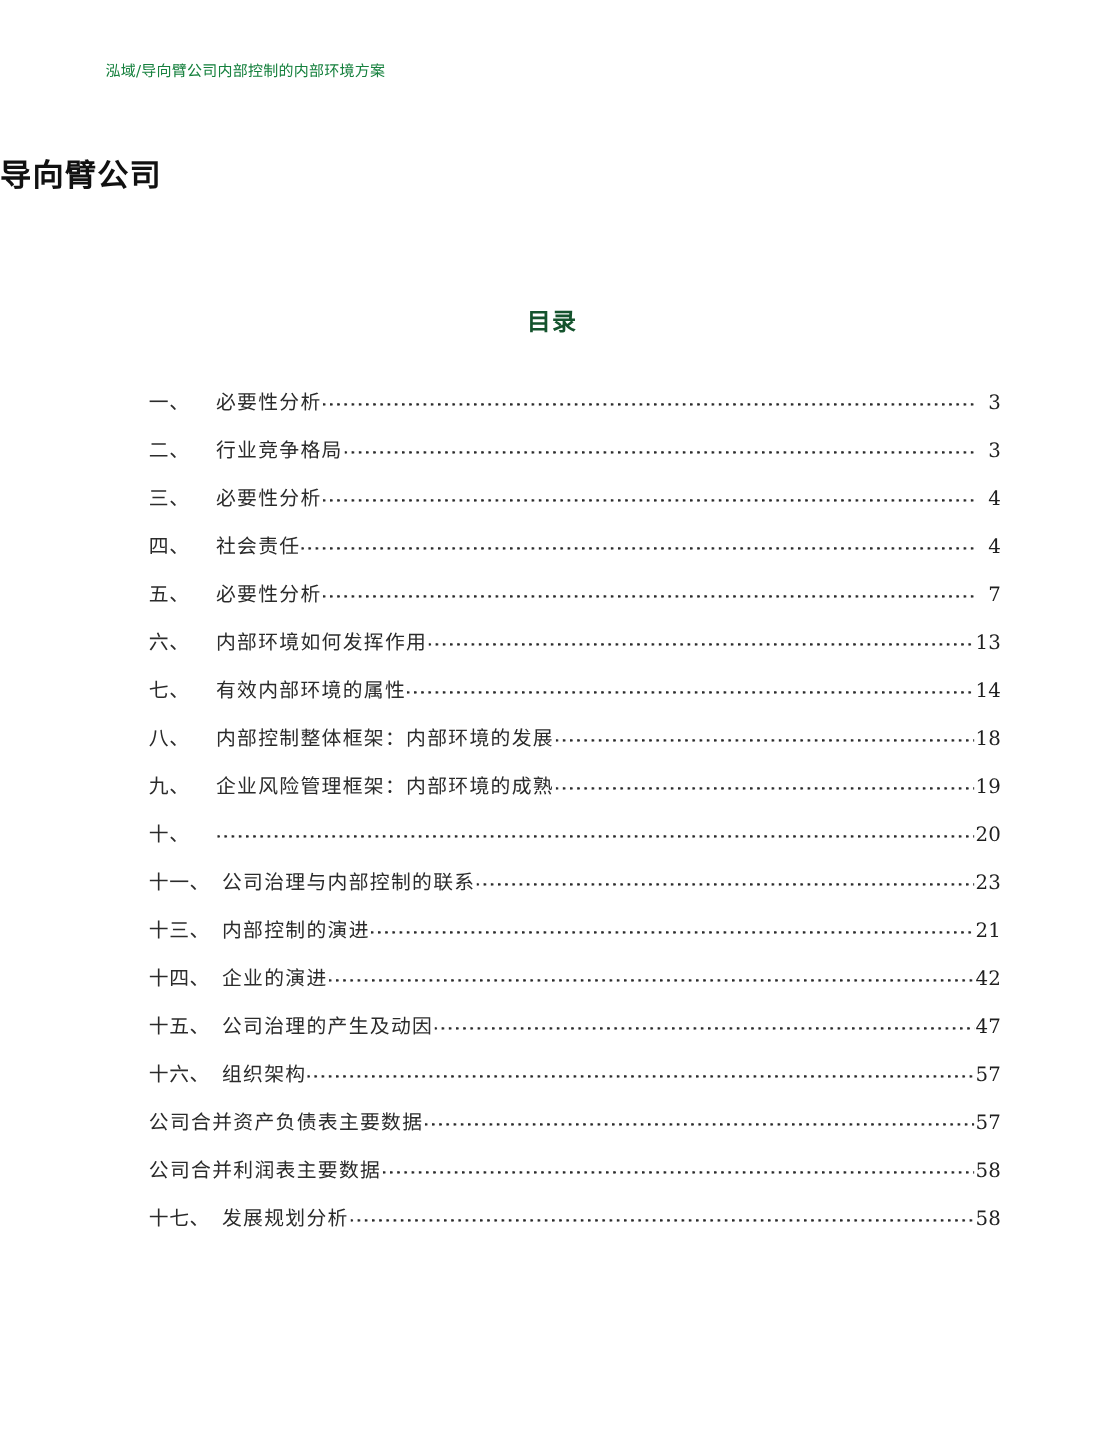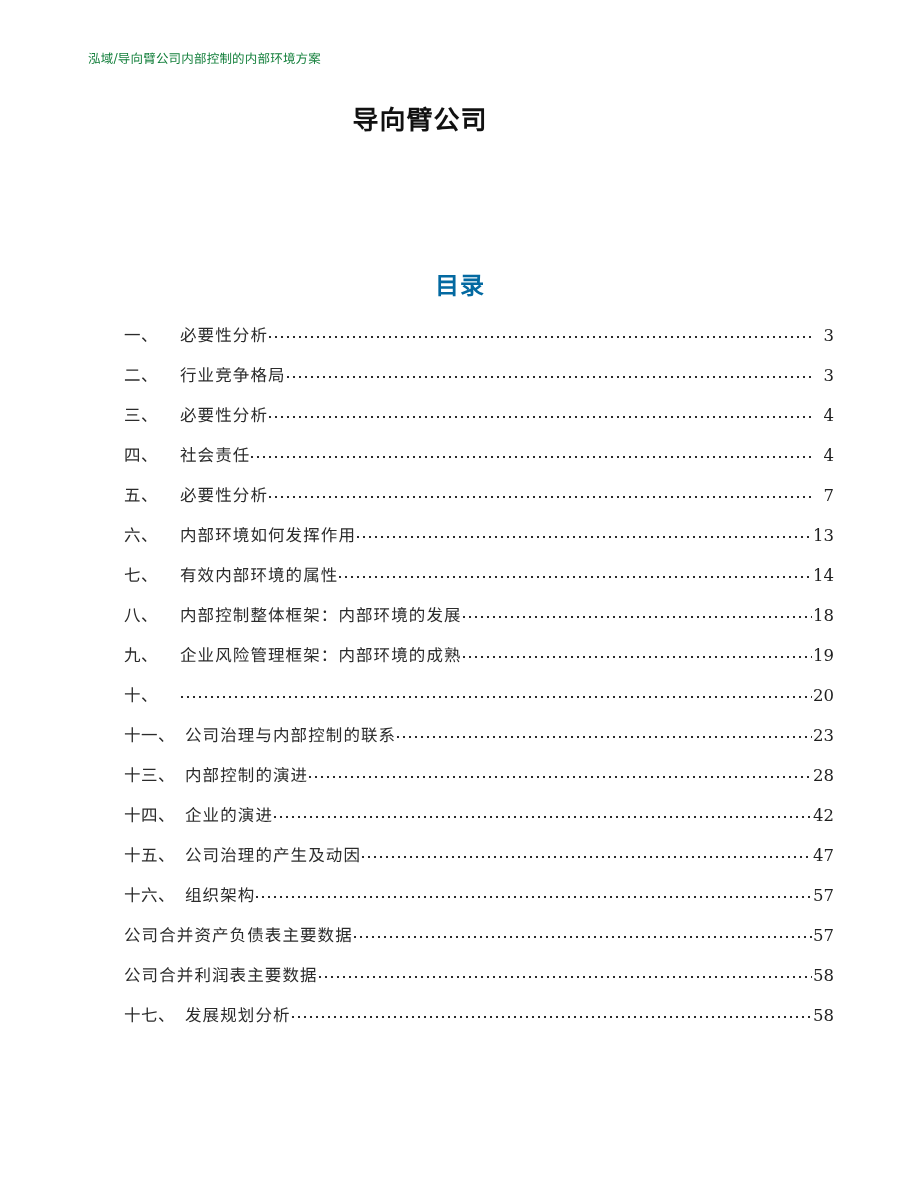--- a/index.html
+++ b/index.html
@@ -31,49 +31,48 @@
     font-size: 12.5px;
     line-height: 18px;
     color: #15803d;
     letter-spacing: 0.2px;
     white-space: nowrap;
   }
 
   
   .title-block {
     position: absolute;
-    top: 103px;
+    top: 130px;
     left: 0;
     width: 840px;
-    text-align: center;
   }
   .doc-title {
     font-family: "DejaVu Sans", "Liberation Sans", sans-serif;
     font-weight: bold;
     font-size: 26px;
     line-height: 34px;
     color: #111111;
     letter-spacing: 1px;
   }
   .doc-title.line2 {
     margin-top: 36px;
   }
 
   
   .toc-heading {
     position: absolute;
-    top: 272px;
+    top: 254px;
     left: 0;
     width: 920px;
     text-align: center;
     font-family: "DejaVu Sans", "Liberation Sans", sans-serif;
     font-weight: bold;
-    font-size: 24px;
+    font-size: 20px;
     line-height: 28px;
-    color: #0369a1;
+    color: #14532d;
     letter-spacing: 1px;
   }
 
   
   .toc {
     position: absolute;
     top: 322px;
     left: 124px;
     width: 710px;
   }
@@ -203,21 +202,21 @@
       <div class="toc-entry">
         <span class="toc-num">十一、</span>
         <span class="toc-title">公司治理与内部控制的联系</span>
         <span class="toc-leader"></span>
         <span class="toc-page">23</span>
       </div>
       <div class="toc-entry">
         <span class="toc-num">十三、</span>
         <span class="toc-title">内部控制的演进</span>
         <span class="toc-leader"></span>
-        <span class="toc-page">28</span>
+        <span class="toc-page">21</span>
       </div>
       <div class="toc-entry">
         <span class="toc-num">十四、</span>
         <span class="toc-title">企业的演进</span>
         <span class="toc-leader"></span>
         <span class="toc-page">42</span>
       </div>
       <div class="toc-entry">
         <span class="toc-num">十五、</span>
         <span class="toc-title">公司治理的产生及动因</span>

